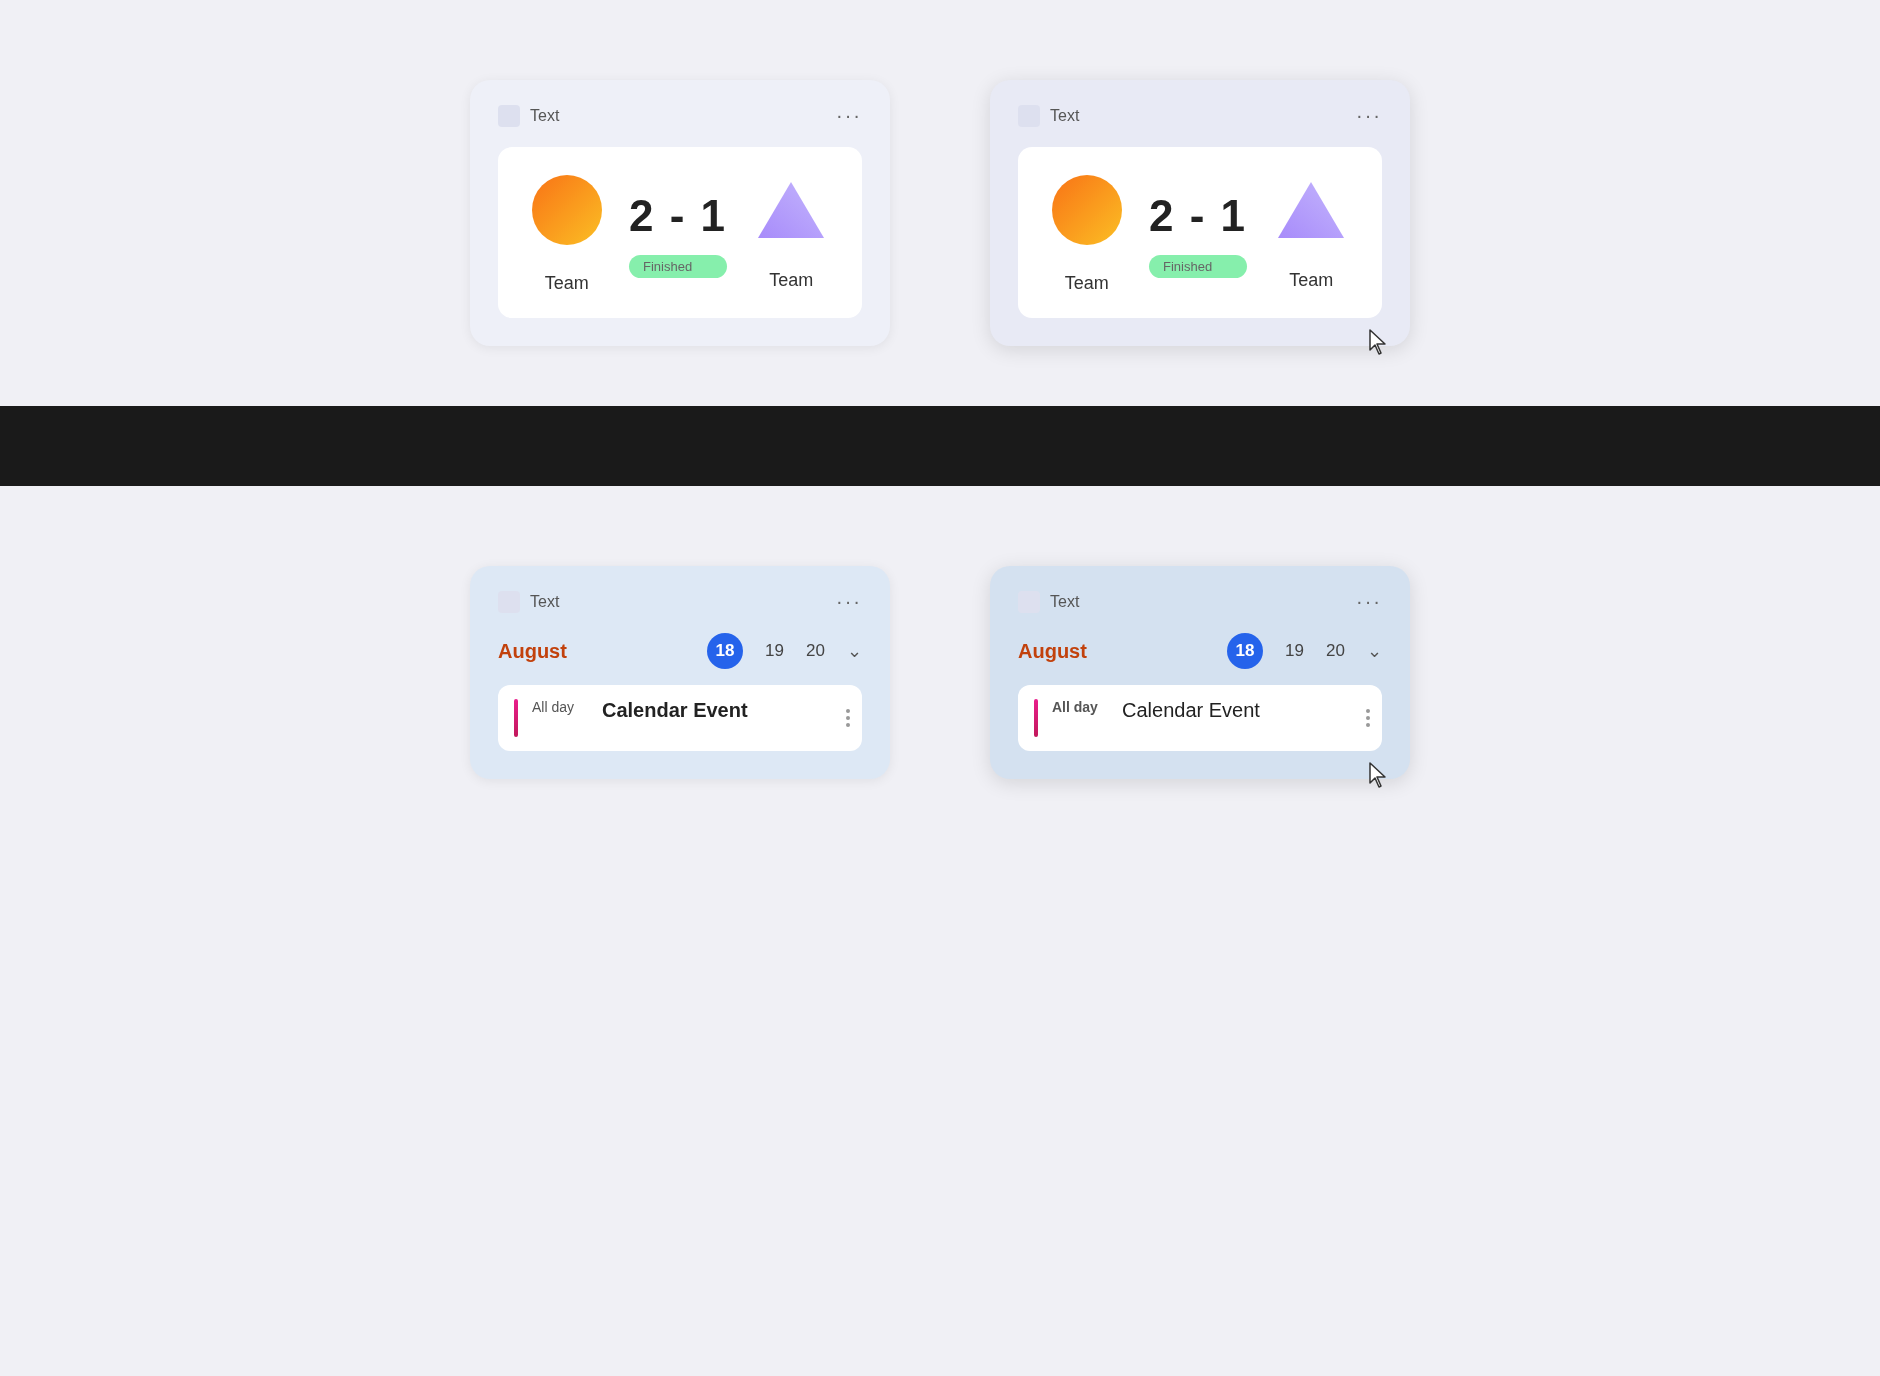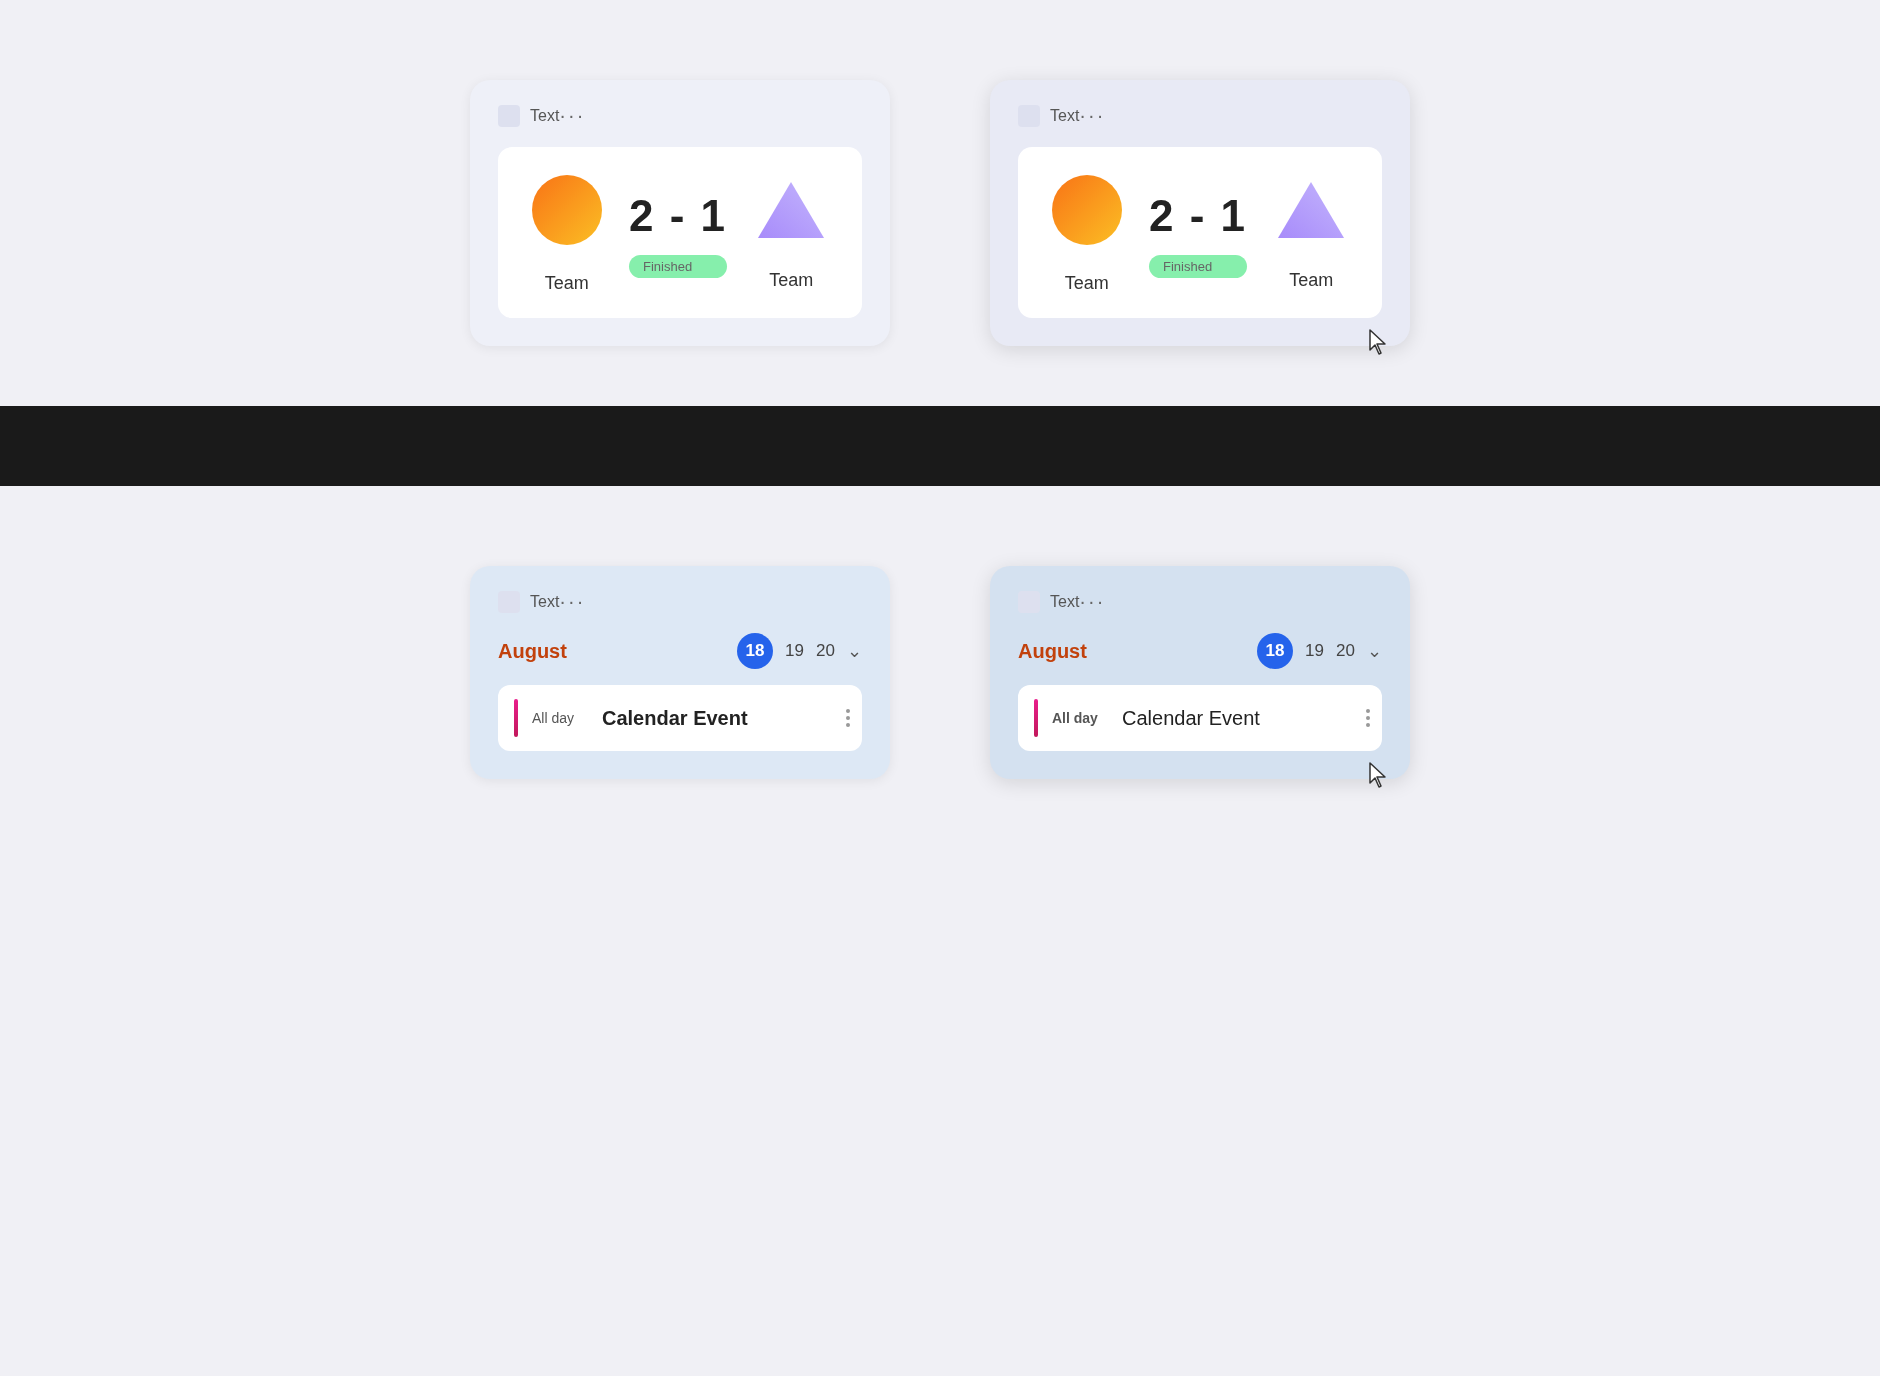--- a/index.html
+++ b/index.html
@@ -43,20 +43,21 @@
     }
 
     .score-card.hover {
       background: #e8eaf5;
       box-shadow: 0 4px 20px rgba(0,0,0,0.12);
     }
 
     .card-header {
       display: flex;
       align-items: center;
+      justify-content: space-between;
       margin-bottom: 20px;
     }
 
     .card-header-left {
       display: flex;
       align-items: center;
       gap: 10px;
     }
 
     .header-square {
@@ -159,21 +160,21 @@
 
     .month-label {
       font-size: 20px;
       font-weight: 600;
       color: #c2410c;
     }
 
     .date-chips {
       display: flex;
       align-items: center;
-      gap: 12px;
+      gap: 22px;
       margin-left: auto;
     }
 
     .date-chip {
       font-size: 17px;
       color: #444;
       font-weight: 400;
     }
 
     .date-chip.active {
@@ -193,21 +194,20 @@
       color: #555;
       font-size: 18px;
       cursor: pointer;
     }
 
     .event-row {
       background: white;
       border-radius: 12px;
       padding: 14px 16px;
       display: flex;
-      align-items: center;
       gap: 14px;
       position: relative;
     }
 
     .event-bar {
       width: 4px;
       height: 38px;
       background: linear-gradient(180deg, #e91e8c, #c2185b);
       border-radius: 4px;
     }

